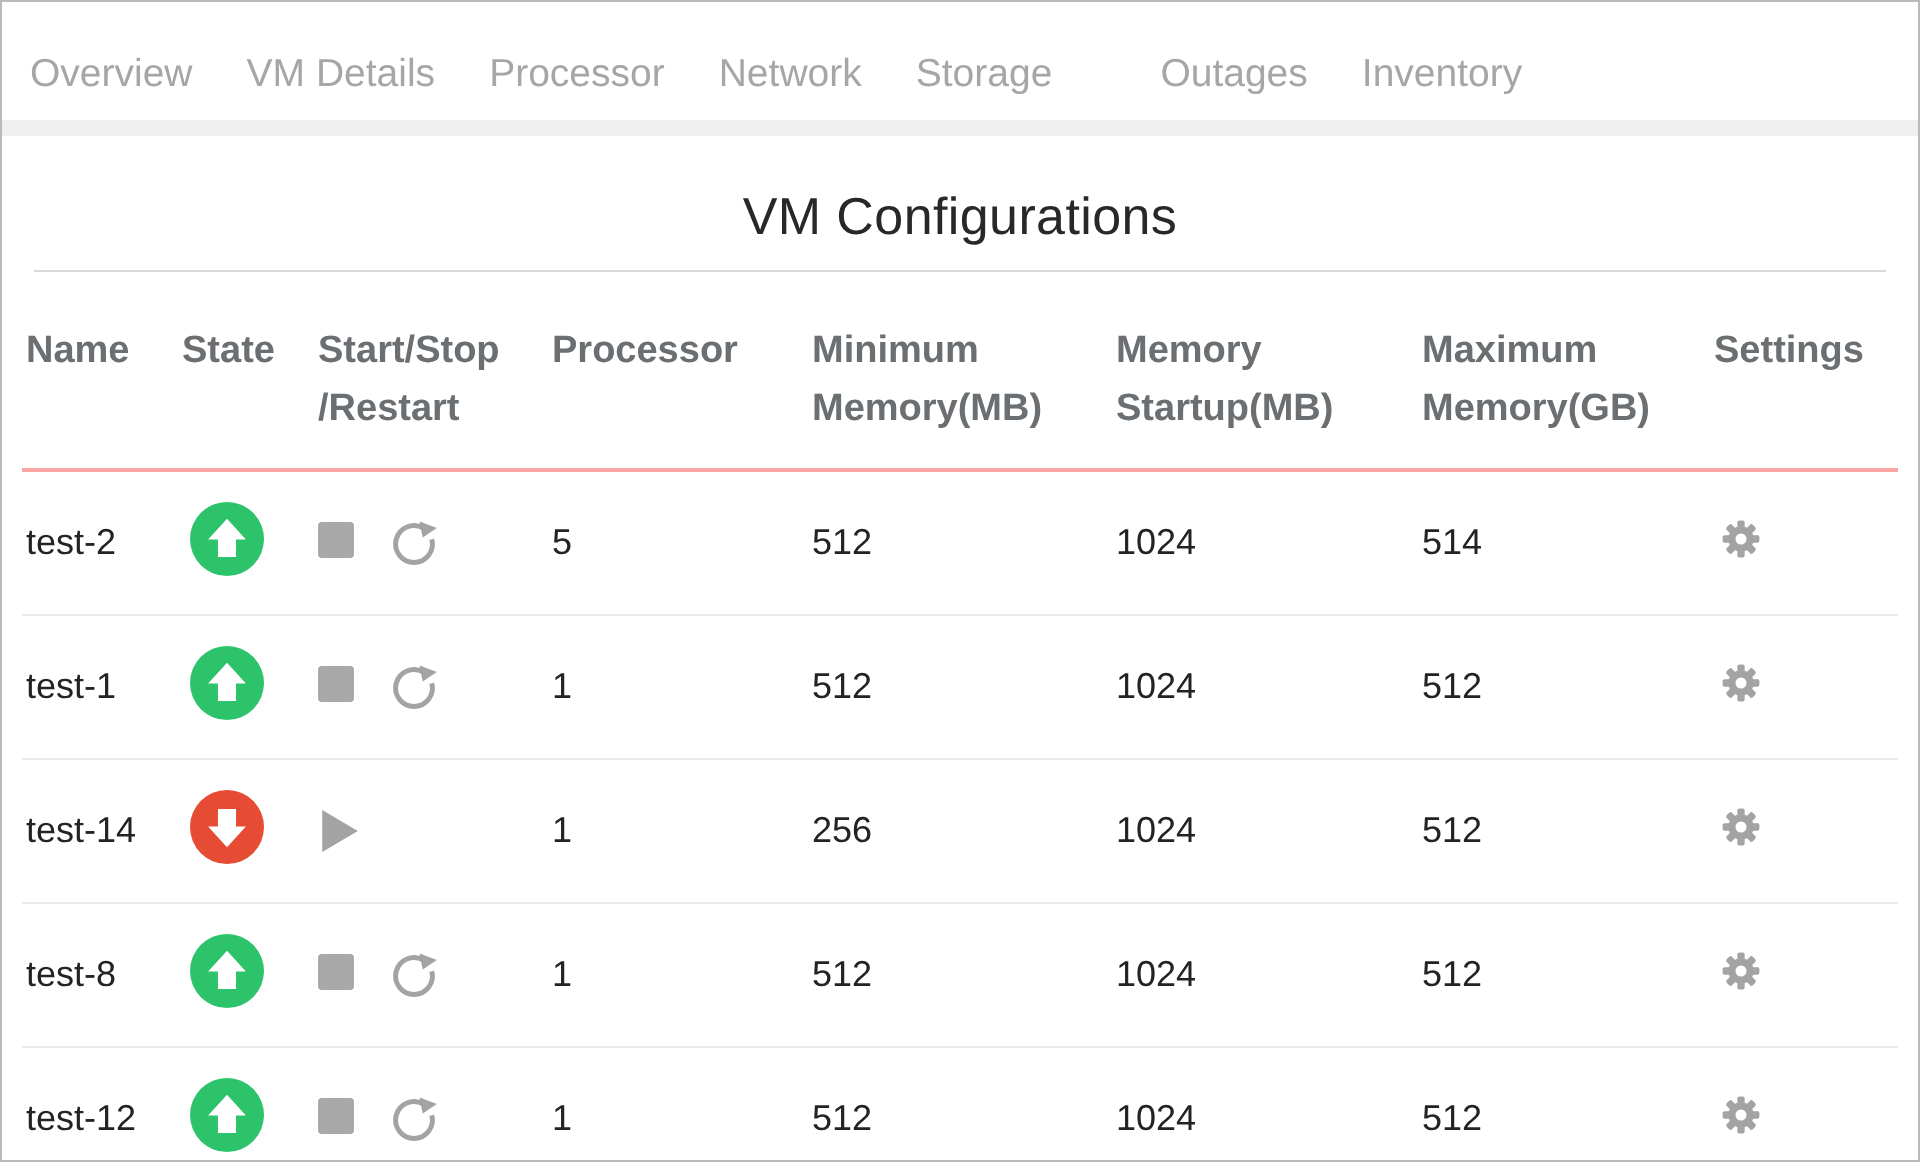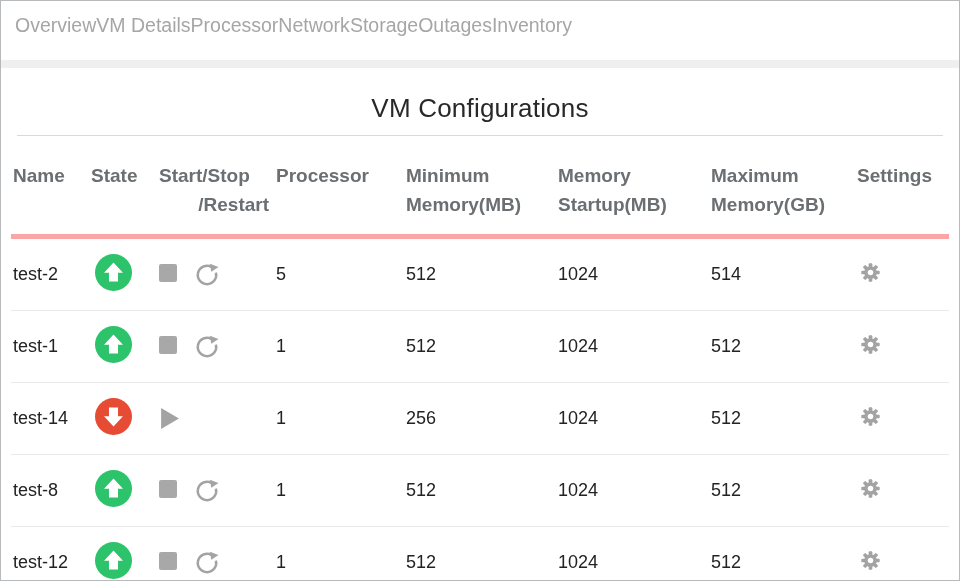--- a/index.html
+++ b/index.html
@@ -2,43 +2,43 @@
 <html><head>
 <meta charset="utf-8">
 <style>
   * { margin:0; padding:0; box-sizing:border-box; }
   html,body { width:960px; height:581px; overflow:hidden; background:#fff;
     font-family:"Liberation Sans","DejaVu Sans",sans-serif; }
   .frame { width:960px; height:581px; border:1px solid #b7babc; background:#fff; overflow:hidden; }
 
   
   .nav { position:relative; height:59px; display:flex; align-items:flex-start;
-    padding:11px 0 0 14px; }
+    padding:23px 0 0 14px; gap:27px; }
   .tab { position:relative; height:50px; font-size:19.5px; color:#a6a6a6; cursor:pointer;
     line-height:26px; white-space:nowrap; }
   .tab.active { color:#1c1c1e; font-weight:700; }
   .tab .underline { display:none; }
   .tab.active .underline { display:block; position:absolute; left:0; right:0; bottom:-3px;
     height:5px; background:#b5b5b5; }
   .nav-divider { height:8px; background:#efefef; }
 
   .content { padding:0 10px; }
   h1 { font-size:26px; font-weight:400; color:#28282a; margin:25px 14px 11px; letter-spacing:.2px;text-align:center; }
   .h-divider { border-bottom:1px solid #d9d9d9; margin:0 6px; }
 
   
   .grid { display:grid; grid-template-columns:80px 62px 118px 130px 152px 153px 146px 1fr; }
-  .thead { padding:25px 0 15px; border-bottom:5px solid #fca5a5; }
+  .thead { padding:25px 0 15px; border-bottom:2px solid #fca5a5; }
   .th { font-size:19px; font-weight:700; color:#6b6f72; line-height:29px; padding-left:5px; }
   .th .l1,.th .l2 { display:block; }
   .th .l2:empty { display:none; }
   .thead .th:nth-child(1) { padding-left:2px; }
   .thead .th:nth-child(2) { padding-left:0; }
   .thead .th:nth-child(3) { padding-left:6px; }
-  .thead .th:nth-child(3) .l2 { text-align:right; padding-right:2px; }
+  .thead .th:nth-child(3) .l2 { text-align:left; padding-right:2px; }
   .thead .th:nth-child(4) .l2 { padding-left:8px; }
 
   .tr { height:72px; align-items:center; border-bottom:1px solid #e9e9e9; }
   .td { font-size:18px; color:#232325; padding-left:5px; }
   .td-name { padding-left:2px; }
   .td-state { padding-left:0; }
   .state-wrap { display:inline-flex; width:37px; height:37px; margin-left:4px; }
   .td-controls { display:flex; align-items:center; gap:17px; padding-left:6px; }
   .icon-btn { background:none; border:none; padding:0; cursor:pointer; display:inline-flex;
     align-items:center; }

